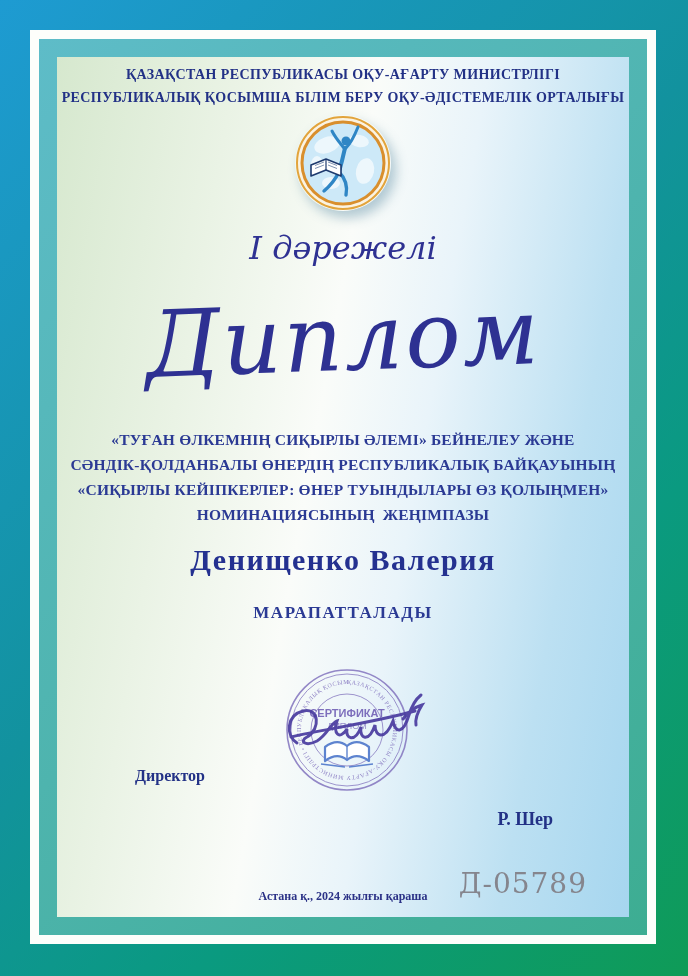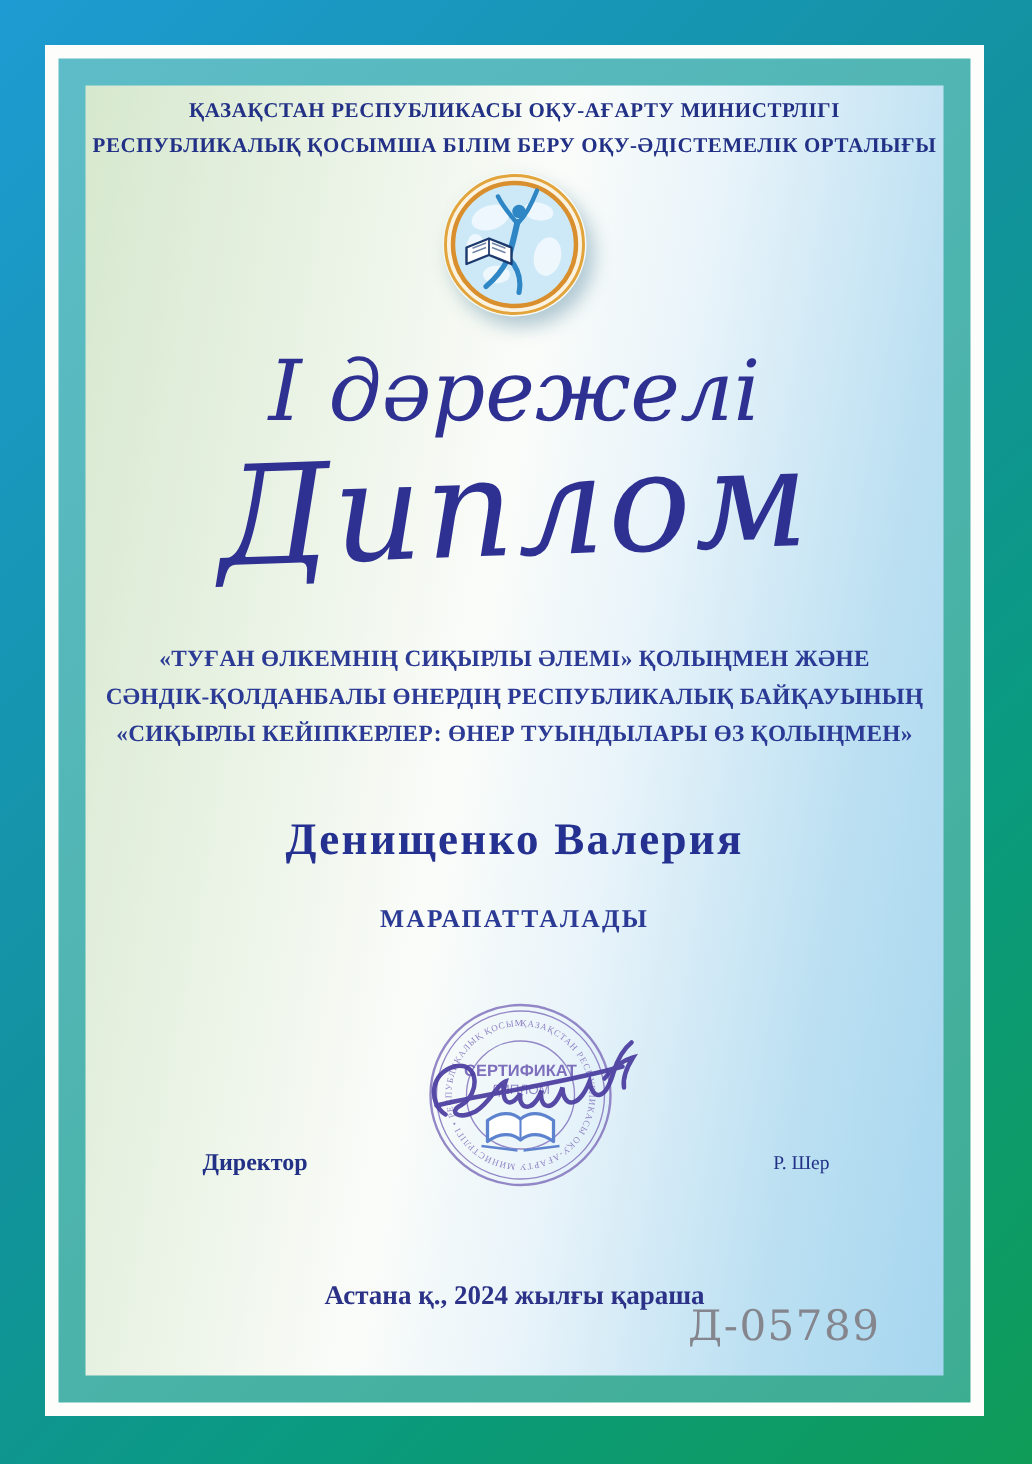--- a/index.html
+++ b/index.html
@@ -20,32 +20,32 @@
     position:absolute;left:18px;top:18px;right:18px;bottom:18px;
     background:linear-gradient(100deg,#d6e8ce 0%,#eaf3e5 25%,#fafcf9 45%,#e9f4fa 60%,#bce0f2 82%,#a6d6ef 100%);
     overflow:hidden;
   }
   .abs{position:absolute;left:0;right:0;text-align:center;}
   .hdr{font-weight:bold;font-size:14px;letter-spacing:.4px;color:#223186;line-height:23px;}
   .hdr-l1{top:6px;}
   .hdr-l2{top:29px;}
   .logo-wrap{position:absolute;left:238px;top:58px;width:96px;height:96px;border-radius:50%;
     box-shadow:5px 7px 12px rgba(90,140,165,.45);}
-  .degree{top:172px;font-family:"DejaVu Serif",serif;font-style:italic;font-size:56px;color:#2e3192;}
+  .degree{top:172px;font-family:"DejaVu Serif",serif;font-style:italic;font-size:32px;color:#2e3192;}
   .title{top:228px;font-family:"DejaVu Serif",serif;font-style:italic;font-size:92px;color:#2e3192;
     transform:rotate(-2deg);letter-spacing:2px;}
   .award{top:370px;font-weight:bold;font-size:15.5px;line-height:25px;color:#2b3a94;letter-spacing:.2px;}
   .award div{white-space:pre;}
   .recipient{top:486px;font-weight:bold;font-size:30px;letter-spacing:1.5px;color:#243190;}
   .marapat{top:546px;font-weight:bold;font-size:17px;letter-spacing:1.5px;color:#2b3a94;}
   .sig-title{position:absolute;left:78px;top:710px;font-weight:bold;font-size:16px;color:#223186;}
-  .sig-name{position:absolute;right:76px;top:710px;font-weight:normal;font-size:13px;color:#223186;}
+  .sig-name{position:absolute;right:76px;top:752px;font-weight:bold;font-size:18px;color:#223186;}
   .stamp-wrap{position:absolute;left:215px;top:598px;width:150px;height:150px;}
   .signature-wrap{position:absolute;left:218px;top:628px;width:154px;height:80px;z-index:3;}
-  .footer-date{top:796px;font-weight:bold;font-size:18px;color:#2b3287;}
+  .footer-date{top:832px;font-weight:bold;font-size:12px;color:#2b3287;}
   .footer-num{position:absolute;right:42px;top:810px;font-family:"DejaVu Serif",serif;
     font-size:28px;color:#85858d;letter-spacing:1px;}
 </style>
 </head>
 <body>
 
 <div class="page">
   <div class="white-frame">
     <div class="teal-frame">
       <div class="content">
@@ -77,23 +77,24 @@
               <path d="M31,44 L31,55" stroke="#1d3a6e" stroke-width="1.2"></path>
               <path d="M20,50.5 L29,47 M20,53.5 L29,50 M33,47 L42,50.5 M33,50 L42,53.5" stroke="#6f86a8" stroke-width="0.9"></path>
             </g>
           </svg>
         </div>
 
         <div class="abs degree">І дәрежелі</div>
         <div class="abs title">Диплом</div>
 
         <div class="abs award">
-          <div>«ТУҒАН ӨЛКЕМНІҢ СИҚЫРЛЫ ӘЛЕМІ» ҚОЛЫҢМЕН ЖӘНЕ</div>
+          <div>«ТУҒАН ӨЛКЕМНІҢ СИҚЫРЛЫ ӘЛЕМІ» БЕЙНЕЛЕУ ЖӘНЕ</div>
           <div>СӘНДІК-ҚОЛДАНБАЛЫ ӨНЕРДІҢ РЕСПУБЛИКАЛЫҚ БАЙҚАУЫНЫҢ</div>
           <div>«СИҚЫРЛЫ КЕЙІПКЕРЛЕР: ӨНЕР ТУЫНДЫЛАРЫ ӨЗ ҚОЛЫҢМЕН»</div>
+          <div>НОМИНАЦИЯСЫНЫҢ  ЖЕҢІМПАЗЫ</div>
         </div>
 
         <div class="abs recipient">Денищенко Валерия</div>
         <div class="abs marapat">МАРАПАТТАЛАДЫ</div>
 
         <div class="sig-title">Директор</div>
         <div class="sig-name">Р. Шер</div>
 
         <div class="stamp-wrap">
           <svg width="150" height="150" viewBox="-75 -75 150 150">

